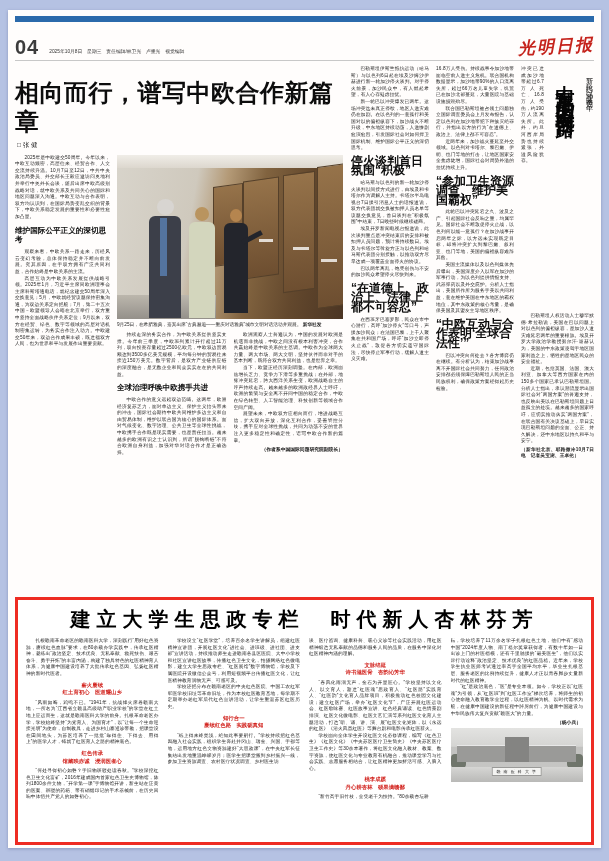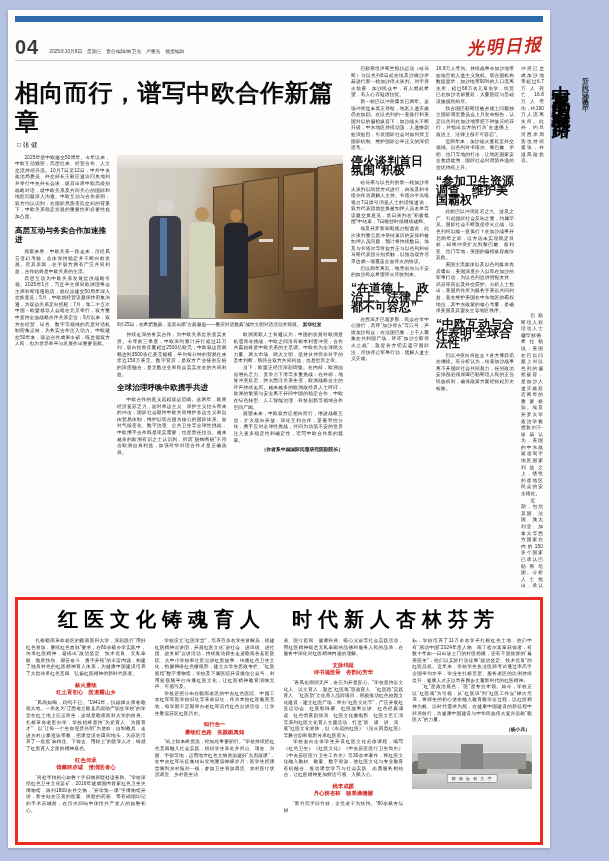--- a/index.html
+++ b/index.html
@@ -1,18 +1,18 @@
 <!DOCTYPE html>
 <html><head>
 <meta charset="utf-8">
 <style>
   html,body{margin:0;padding:0}
   body{width:609px;height:861px;background:#b5c2e3;overflow:hidden;
        font-family:"Liberation Sans","DejaVu Sans",sans-serif;position:relative}
-  .sheet{position:absolute;left:8px;top:10px;width:542px;height:838px;background:#fffdfc;
+  .sheet{position:absolute;left:8px;top:10px;width:593px;height:838px;background:#fffdfc;
          box-sizing:border-box;padding:4px 7px 0;box-shadow:0 1px 3px rgba(60,70,120,.35)}
   
   .topbar{height:6px;background:#2b6aab;margin-top:2px}
   .mast-row{display:flex;align-items:flex-end;height:33px;margin-top:2px}
   .pagenum{font-size:20px;font-weight:700;color:#3c3c3c;letter-spacing:1px;line-height:1}
   .section{font-size:23px;font-weight:800;color:#1c5ea9;margin-left:9px;letter-spacing:3px;line-height:1}
   .dateline{font-size:4.8px;color:#333;margin-left:10px;margin-bottom:3px;white-space:nowrap}
   .brand{margin-left:auto;color:#c5231c;font-family:"Liberation Serif","DejaVu Serif",serif;
          font-size:17px;font-weight:700;font-style:italic;letter-spacing:2px;line-height:1;
          display:inline-block;transform:rotate(-3deg);margin-bottom:2px}
@@ -95,21 +95,21 @@
   <main class="top-section">
 
     <section class="lead">
       <h1>相向而行，谱写中欧合作新篇章</h1>
       <div class="byline">□ 张 健</div>
       <div class="lead-body">
         <div class="c1">
           <div class="txt">
               <p>2025年是中欧建交50周年。今年以来，中欧互动频密，高层往来、经贸合作、人文交流持续升温。10月7日至12日，中共中央政治局委员、外交部长王毅应邀访问奥地利并举行中奥外长会谈，随后出席中欧高级别战略对话，就中欧关系及共同关心的国际和地区问题深入沟通。中欧互动与合作表明，双方均认识到，在国际局势变乱交织的背景下，中欧关系稳定发展的重要性和必要性愈加凸显。</p>
             </div>
-          <h3 class="sub">高层互动与务实合作加速推进</h3>
+          <h3 class="sub">维护国际公平正义的深切思考</h3>
           <div class="txt">
               <p>观察来看，中欧关系一路走来，历经风云变幻考验，总体保持稳定并不断向前发展。究其原因，在于双方拥有广泛共同利益，合作始终是中欧关系的主流。</p>
               <p>高层互动为中欧关系发展提供战略引领。2025年1月，习近平主席同欧洲理事会主席科斯塔通电话，就纪念建交50周年深入交换意见；5月，中欧就经贸议题保持密集沟通，为双边关系定向把舵；7月，第二十五次中国－欧盟领导人会晤在北京举行，双方重申坚持全面战略伙伴关系定位；9月以来，双方在经贸、绿色、数字等领域的高层对话机制密集运转，为务实合作注入动力。中欧建交50年来，双边合作成果丰硕，既造福双方人民，也为世界和平与发展作出重要贡献。</p>
             </div>
         </div>
         <div class="lright">
           <figure>
             <div class="photo">
               <div class="ceiling"></div>
               <div class="floor"></div>
@@ -211,21 +211,21 @@
               <p>巴勒斯坦人权活动人士穆罕默德·希拉勒说，美国在巴以问题上对以色列的偏袒纵容，是加沙人道灾难延宕两年的重要根源。埃及开罗大学政治学教授努尔汗·谢赫认为，美国的中东政策凌驾于地区国家利益之上，牺牲的是地区民众的安全福祉。</p>
               <p>近期，包括英国、法国、澳大利亚、加拿大等西方国家在内的150多个国家已承认巴勒斯坦国。分析人士指出，承认潮流显示出国际社会对“两国方案”的普遍支持，也反映出美以在巴勒斯坦问题上日益孤立的处境。越来越多的国家呼吁，应切实推动落实“两国方案”，在联合国有关决议基础上，早日实现巴勒斯坦问题的全面、公正、持久解决，还中东地区以持久和平与安宁。</p>
             </div>
           <div class="txt wire">（新华社北京、耶路撒冷10月7日电　记者吴宝澍、王卓伦）</div>
         </div>
       </div>
     </section>
   </main>
 
   <section class="feature">
-    <h2>红医文化铸魂育人　时代新人杏林芬芳</h2>
+    <h2>建立大学生思政专栏　时代新人杏林芬芳</h2>
     <div class="fcols">
       <div class="fcol">
         <div class="txt">
             <p>扎根赣南革命老区的赣南医科大学，深刻践行“用好红色资源，赓续红色血脉”要求，在80余载办学实践中，传承红医精神，凝练出“政治坚定、技术优良、无私奉献、救死扶伤、艰苦奋斗、勇于开拓”的丰富内涵，构建了独具特色的红医精神育人体系，为健康中国建设培养了大批传承红色基因、弘扬红医精神的新时代医者。</p>
           </div>
         <h4 class="fsub">
           <span>薪火赓续</span>
           <span>红土育初心　医道耀山乡</span>
         </h4>
         <div class="txt">

